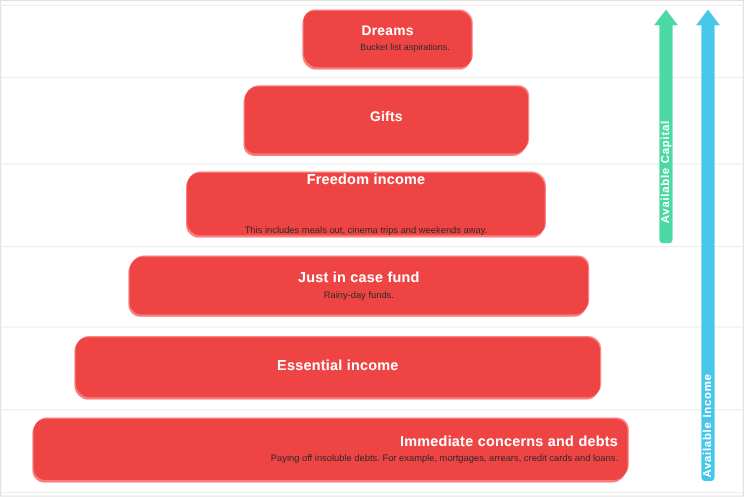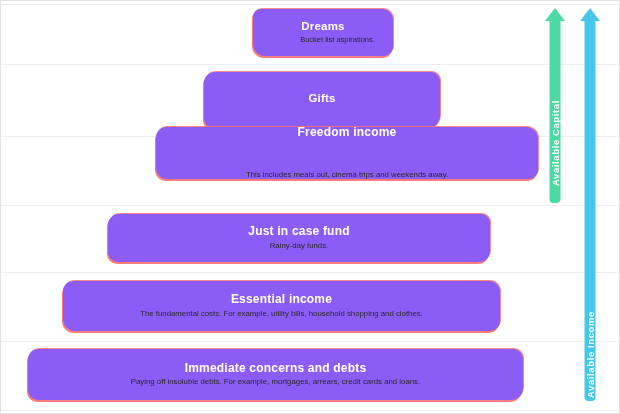--- a/index.html
+++ b/index.html
@@ -25,21 +25,21 @@
     left: 0;
     width: 620px;
     height: 1px;
     background: #eeeeee;
     z-index: 1;
   }
   
   .tier {
     position: absolute;
     z-index: 3;
-    background: #8b5cf6;
+    background: #ef4444;
     border-radius: 9px;
     box-sizing: border-box;
     display: flex;
     flex-direction: column;
     align-items: center;
     justify-content: center;
     text-align: center;
     padding: 3px 8px;
     
     box-shadow:
@@ -63,37 +63,37 @@
   #tier-0 { left: 252px; top: 8px;   width: 140px; height: 47px;
             border-radius: 8px 11px 9px 12px; }
   #tier-0 .tier-title { font-size: 11.5px; }
   #tier-0 .tier-desc  { font-size: 7.5px; margin-left: 29px; }
 
   #tier-1 { left: 203px; top: 71px;  width: 236px; height: 56px;
             border-radius: 11px 9px 12px 9px; }
   #tier-1 .tier-title { font-size: 11.5px; }
   #tier-1 .tier-desc  { font-size: 7.8px; }
 
-  #tier-2 { left: 155px; top: 126px; width: 382px; height: 52px;
+  #tier-2 { left: 155px; top: 143px; width: 298px; height: 52px;
             border-radius: 10px 12px 9px 11px; }
   #tier-2 .tier-title { font-size: 12px; }
   #tier-2 .tier-desc  { font-size: 7.8px; margin-top: 28px; }
 
   #tier-3 { left: 107px; top: 213px; width: 382px; height: 48px;
             border-radius: 11px 9px 11px 10px; }
   #tier-3 .tier-title { font-size: 12px; }
   #tier-3 .tier-desc  { font-size: 7.8px; }
 
   #tier-4 { left: 62px;  top: 280px; width: 437px; height: 50px;
             border-radius: 10px 11px 10px 12px; }
   #tier-4 .tier-title { font-size: 12px; }
   #tier-4 .tier-desc  { font-size: 7.8px; }
 
   #tier-5 { left: 27px;  top: 348px; width: 495px; height: 51px;
-            border-radius: 10px 10px 12px 10px; }
+            border-radius: 10px 10px 12px 10px; align-items: flex-end; }
   #tier-5 .tier-title { font-size: 12px; }
   #tier-5 .tier-desc  { font-size: 7.8px; }
 
   
   .arrow {
     position: absolute;
     z-index: 4;
   }
   .arrow svg { display: block; }
   .arrow-label {
@@ -147,21 +147,20 @@
     <div class="tier-desc">This includes meals out, cinema trips and weekends away.</div>
   </div>
 
   <div class="tier" id="tier-3">
     <div class="tier-title">Just in case fund</div>
     <div class="tier-desc">Rainy-day funds.</div>
   </div>
 
   <div class="tier" id="tier-4">
     <div class="tier-title">Essential income</div>
-    <div class="tier-desc">The fundamental costs. For example, utility bills, household shopping and clothes.</div>
   </div>
 
   <div class="tier" id="tier-5">
     <div class="tier-title">Immediate concerns and debts</div>
     <div class="tier-desc">Paying off insoluble debts. For example, mortgages, arrears, credit cards and loans.</div>
   </div>
 
   <div class="arrow" id="arrow-capital">
     <svg width="22" height="195" viewBox="0 0 22 195" aria-hidden="true">
       <path d="M11 0 L21 13 L16.5 13 L16.5 191 Q16.5 195 12.5 195 L9.5 195 Q5.5 195 5.5 191 L5.5 13 L1 13 Z" fill="#4cd9a4"></path>

